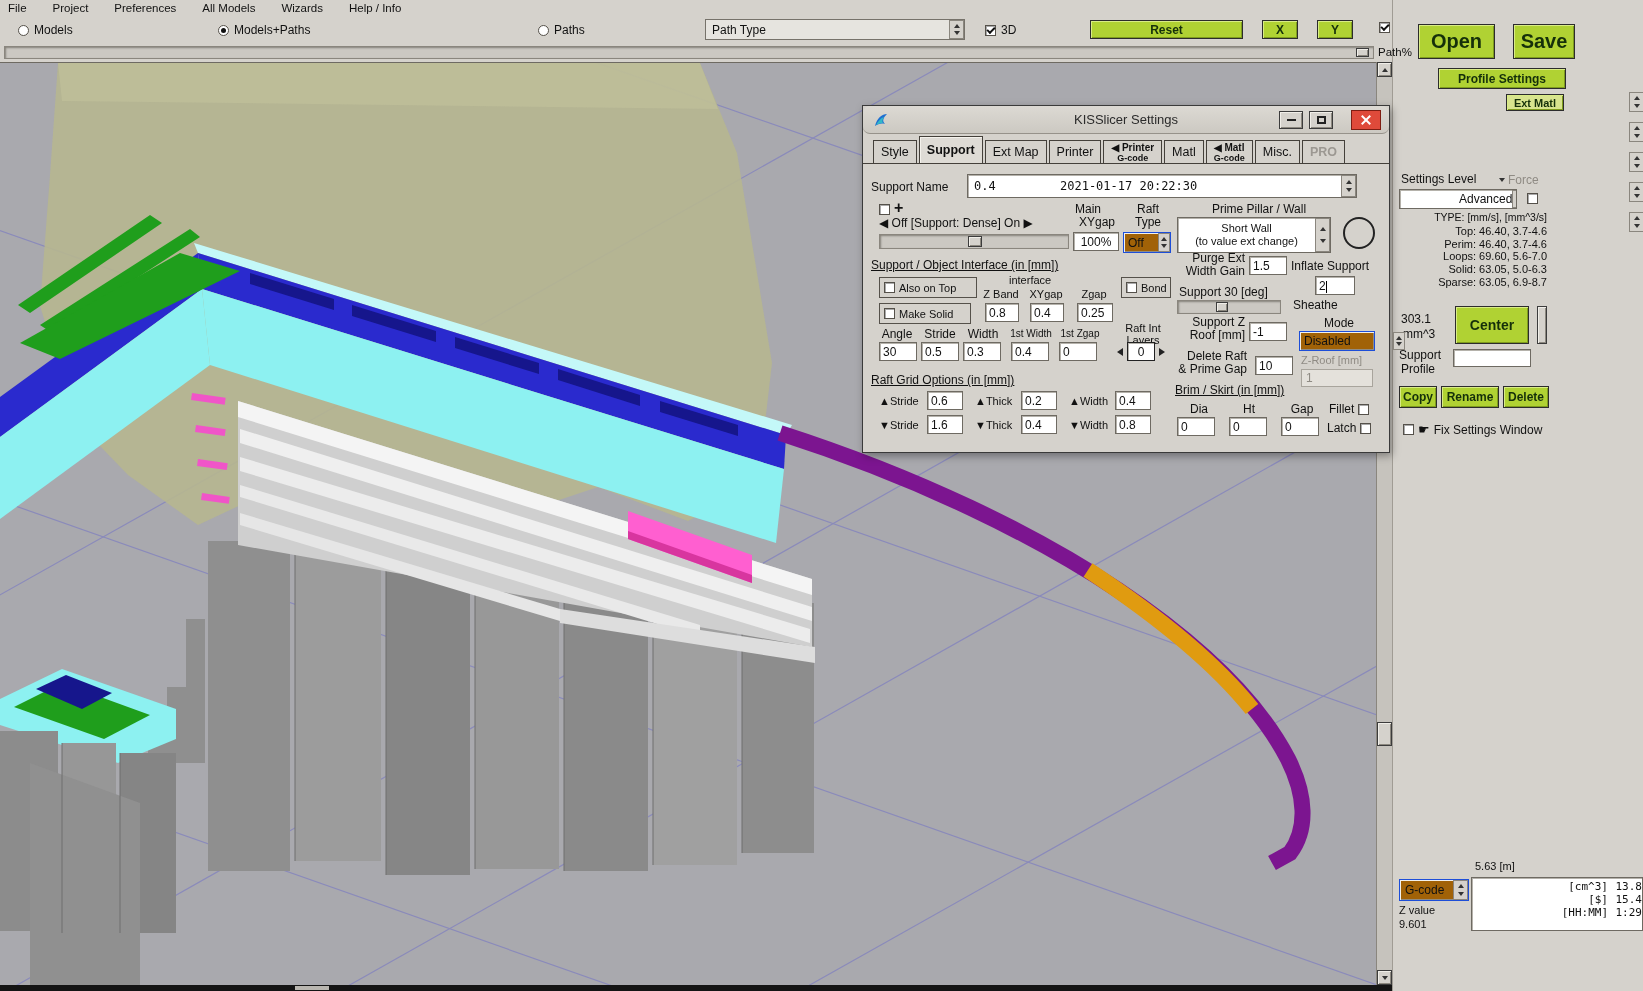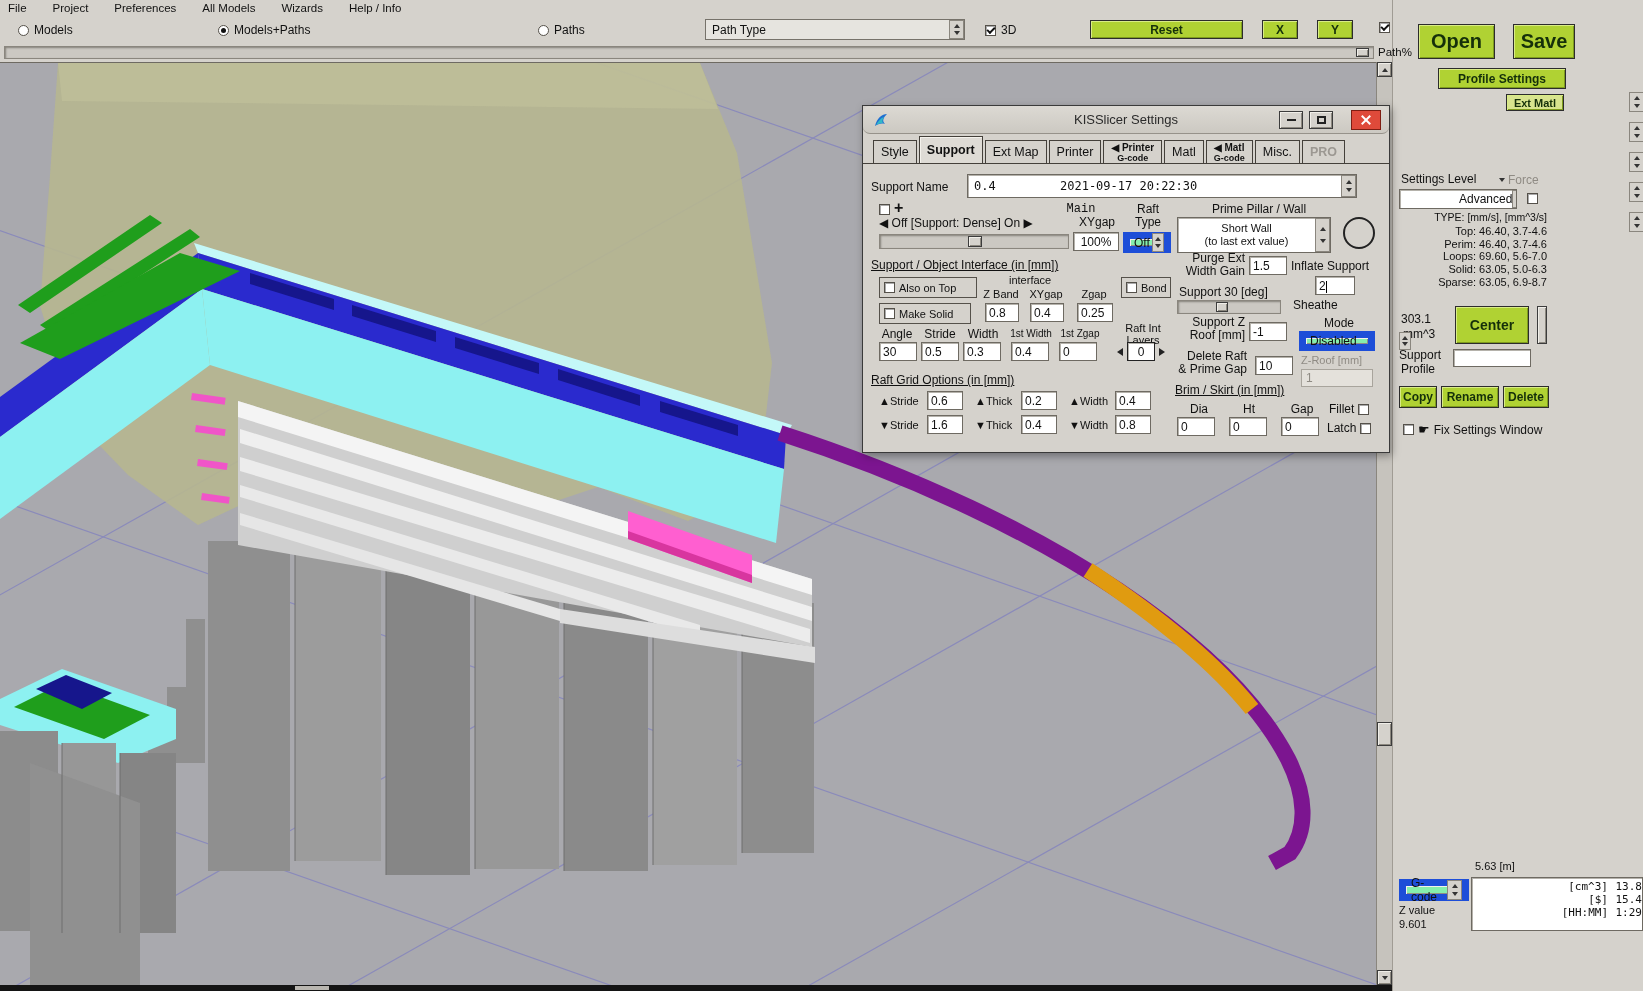--- a/index.html
+++ b/index.html
@@ -5,21 +5,21 @@
   * { margin:0; padding:0; box-sizing:border-box; }
   html,body { width:1643px; height:991px; overflow:hidden; }
   body { font-family:"Liberation Sans", sans-serif; color:#111; font-size:12px; }
   #app { position:relative; width:1643px; height:991px; background:#d5d2cc; overflow:hidden; }
   .abs { position:absolute; }
   .mono { font-family:"DejaVu Sans Mono", monospace; }
 
   
   .field { background:#fff; border:1px solid #6e6a62; box-shadow:inset 1px 1px 0 #b5b2ab; padding:2px 3px; font-size:12px; overflow:hidden; white-space:nowrap; }
   .field.center { text-align:center; }
-  .raised { background:#86efac; border:7px solid #1d4ed8; box-shadow:inset 1px 1px 0 #f3f1ec, inset -1px -1px 0 #908c84; }
+  .raised { background:#a16207; border:1px solid #1d4ed8; box-shadow:inset 1px 1px 0 #f3f1ec, inset -1px -1px 0 #908c84; }
   .sunkpanel { background:#cbc8c2; border:1px solid #8a867e; box-shadow:inset 1px 1px 2px #86827a; }
   .gbtn { background:#b0d233; border:1px solid #2c2c2c; box-shadow:inset 1px 1px 0 #d9ec85, inset -1px -1px 0 #7f9c1d;
           color:#15300a; font-weight:bold; display:flex; align-items:center; justify-content:center; cursor:pointer; }
   .cb { width:11px; height:11px; background:#fff; border:1px solid #55514a; box-shadow:inset 1px 1px 0 #aaa; display:inline-block; flex:none; }
   .cb.checked::after { content:""; display:block; width:6px; height:3px; border-left:2px solid #101010; border-bottom:2px solid #101010; transform:rotate(-45deg); margin:1px 0 0 1px; }
   .radio { width:11px; height:11px; border-radius:50%; background:#fff; border:1px solid #55514a; display:inline-block; flex:none; }
   .radio.selected::after { content:""; display:block; width:5px; height:5px; border-radius:50%; background:#101010; margin:2px; }
   .lblrow { display:flex; align-items:center; gap:5px; }
   .spin { width:15px; border:1px solid #8a867e; background:#d5d2cc; display:flex; flex-direction:column; align-items:center; justify-content:space-evenly; flex:none; }
   .tri-up { width:0; height:0; border-left:3px solid transparent; border-right:3px solid transparent; border-bottom:4px solid #333; }
@@ -381,54 +381,54 @@
       <div class="tab pro">
           <span class="l1">PRO</span>
         </div>
     </div>
 
     <div id="dlg-body">
 
       <div class="abs" style="left:8px; top:16px;">Support Name</div>
       <div class="abs field" style="left:104px; top:10px; width:390px; height:24px; display:flex; align-items:center; padding:0;">
         <span class="mono" style="padding-left:6px; width:92px;">0.4</span>
-        <span class="mono" style="flex:1;">2021-09-17 20:22:30</span>
+        <span class="mono" style="flex:1;">2021-01-17 20:22:30</span>
         <span class="spin" style="height:22px;">
             <i class="tri-up"></i>
             <i class="tri-dn"></i>
           </span>
       </div>
 
       <span class="cb abs" style="left:16px; top:40px;"></span>
       <span class="abs" style="left:31px; top:35px; font-size:16px; font-weight:bold;">+</span>
 
       <div class="abs" style="left:16px; top:52px; width:210px;">◀ Off [Support: Dense] On ▶</div>
       <div class="abs sunkpanel" style="left:16px; top:70px; width:190px; height:15px;">
         <div class="handle abs" style="left:88px; top:1px; width:14px; height:11px;"></div>
       </div>
 
-      <div class="abs ctr" style="left:196px; top:38px; width:44px;font-family:Liberation Mono, monospace;">Main</div>
+      <div class="abs ctr" style="left:203px; top:38px; width:44px;">Main</div>
       <div class="abs ctr" style="left:212px; top:51px; width:44px;">XYgap</div>
       <div class="abs field center" style="left:210px; top:68px; width:46px; height:19px;">100%</div>
 
       <div class="abs ctr" style="left:262px; top:38px; width:46px;">Raft</div>
       <div class="abs ctr" style="left:262px; top:51px; width:46px;">Type</div>
       <div class="abs raised" style="left:260px; top:68px; width:48px; height:21px; display:flex; align-items:center;">
         <span style="flex:1; padding-left:4px;">Off</span>
         <span class="spin" style="height:19px; width:12px;">
             <i class="tri-up"></i>
             <i class="tri-dn"></i>
           </span>
       </div>
 
       <div class="abs ctr" style="left:312px; top:38px; width:168px;">Prime Pillar / Wall</div>
       <div class="abs field" style="left:314px; top:53px; width:154px; height:36px; display:flex; align-items:center; padding:0;">
         <span style="flex:1; text-align:center; font-size:11px; line-height:13px;">
           <span style="display:block;">Short Wall</span>
-          <span style="display:block;">(to last ext value)</span>
+          <span style="display:block;">(to value ext change)</span>
         </span>
         <span class="spin" style="height:34px;">
             <i class="tri-up"></i>
             <i class="tri-dn"></i>
           </span>
       </div>
       <div class="abs" style="left:480px; top:53px; width:32px; height:32px; border:2px solid #222; border-radius:50%;"></div>
 
       <div class="abs two-r" style="left:306px; top:88px; width:76px;">
         <div>Purge Ext</div>

